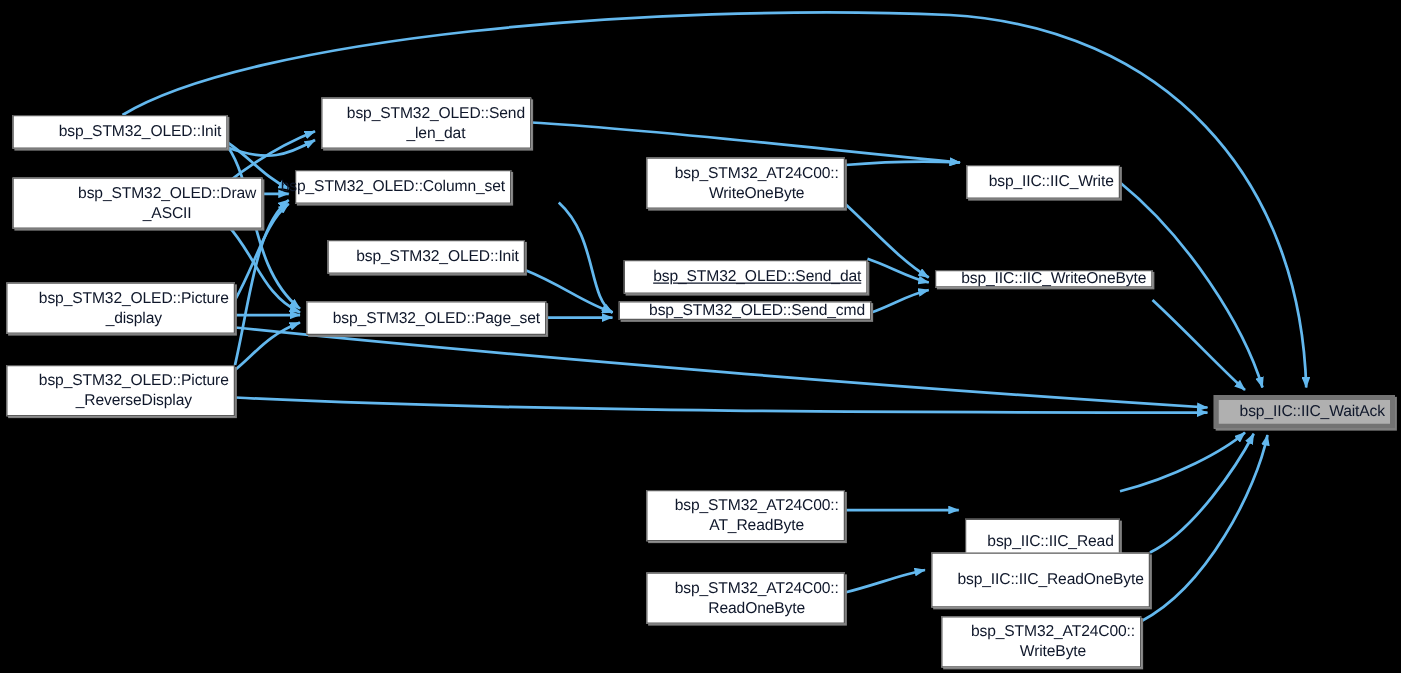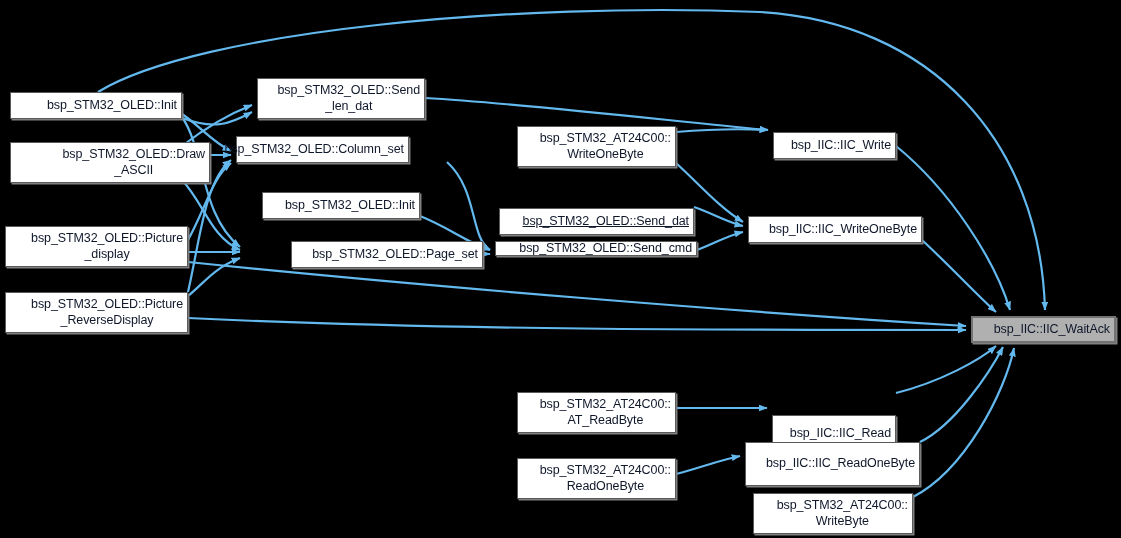--- a/index.html
+++ b/index.html
@@ -24,21 +24,21 @@
     text-align:center;
     color:#0f172a;
     font-size:12.5px;
     line-height:15.5px;
     letter-spacing:-0.1px;
     white-space:pre-line;
     padding:0 4px;
   }
   .node.current{
     background:#b0b0b0;
-    border:2px solid #737373;
+    border:4px solid #737373;
   }
 </style>
 </head>
 <body>
 
 <div id="canvas">
   <svg id="edges" xmlns="http://www.w3.org/2000/svg">
     <defs>
       <marker id="ah" markerWidth="9" markerHeight="7" refX="8.4" refY="3.5" orient="auto" markerUnits="userSpaceOnUse">
         <polygon points="0 0, 9 3.5, 0 7" fill="#63b8ee"></polygon>
@@ -80,27 +80,27 @@
       <div class="node" style="left: 10px; top: 142px; width: 200px; height: 41px;"><span>bsp_STM32_OLED::Draw
 _ASCII</span></div>
       <div class="node" style="left: 5px; top: 226px; width: 183px; height: 41px;"><span>bsp_STM32_OLED::Picture
 _display</span></div>
       <div class="node" style="left: 5px; top: 292px; width: 183px; height: 41px;"><span>bsp_STM32_OLED::Picture
 _ReverseDisplay</span></div>
       <div class="node" style="left: 257px; top: 78px; width: 168px; height: 41px;"><span>bsp_STM32_OLED::Send
 _len_dat</span></div>
       <div class="node" style="left: 236px; top: 136px; width: 173px; height: 27px;"><span>bsp_STM32_OLED::Column_set</span></div>
       <div class="node" style="left: 262px; top: 192px; width: 158px; height: 27px;"><span>bsp_STM32_OLED::Init</span></div>
-      <div class="node" style="left: 245px; top: 241px; width: 192px; height: 27px; margin-left: 46px;"><span>bsp_STM32_OLED::Page_set</span></div>
+      <div class="node" style="left: 245px; top: 241px; width: 192px; height: 27px;"><span>bsp_STM32_OLED::Page_set</span></div>
       <div class="node" style="left: 517px; top: 126px; width: 159px; height: 41px;"><span>bsp_STM32_AT24C00::
 WriteOneByte</span></div>
       <div class="node" style="left: 499px; top: 208px; width: 195px; height: 27px; text-decoration: underline;"><span>bsp_STM32_OLED::Send_dat</span></div>
       <div class="node" style="left: 495px; top: 241px; width: 202px; height: 15px;"><span>bsp_STM32_OLED::Send_cmd</span></div>
       <div class="node" style="left: 773px; top: 132px; width: 123px; height: 27px;"><span>bsp_IIC::IIC_Write</span></div>
-      <div class="node" style="left: 748px; top: 216px; width: 174px; height: 27px;"><span>bsp_IIC::IIC_WriteOneByte</span></div>
+      <div class="node" style="left: 748px; top: 216px; width: 174px; height: 14px;"><span>bsp_IIC::IIC_WriteOneByte</span></div>
       <div class="node current" style="left: 971px; top: 316px; width: 145px; height: 27px;"><span>bsp_IIC::IIC_WaitAck</span></div>
       <div class="node" style="left: 517px; top: 392px; width: 159px; height: 41px;"><span>bsp_STM32_AT24C00::
 AT_ReadByte</span></div>
       <div class="node" style="left: 517px; top: 458px; width: 159px; height: 41px;"><span>bsp_STM32_AT24C00::
 ReadOneByte</span></div>
       <div class="node" style="left: 772px; top: 415px; width: 124px; height: 37px;"><span>bsp_IIC::IIC_Read</span></div>
       <div class="node" style="left: 745px; top: 442px; width: 175px; height: 44px;"><span>bsp_IIC::IIC_ReadOneByte</span></div>
       <div class="node" style="left: 753px; top: 493px; width: 160px; height: 41px;"><span>bsp_STM32_AT24C00::
 WriteByte</span></div>
     </div>

